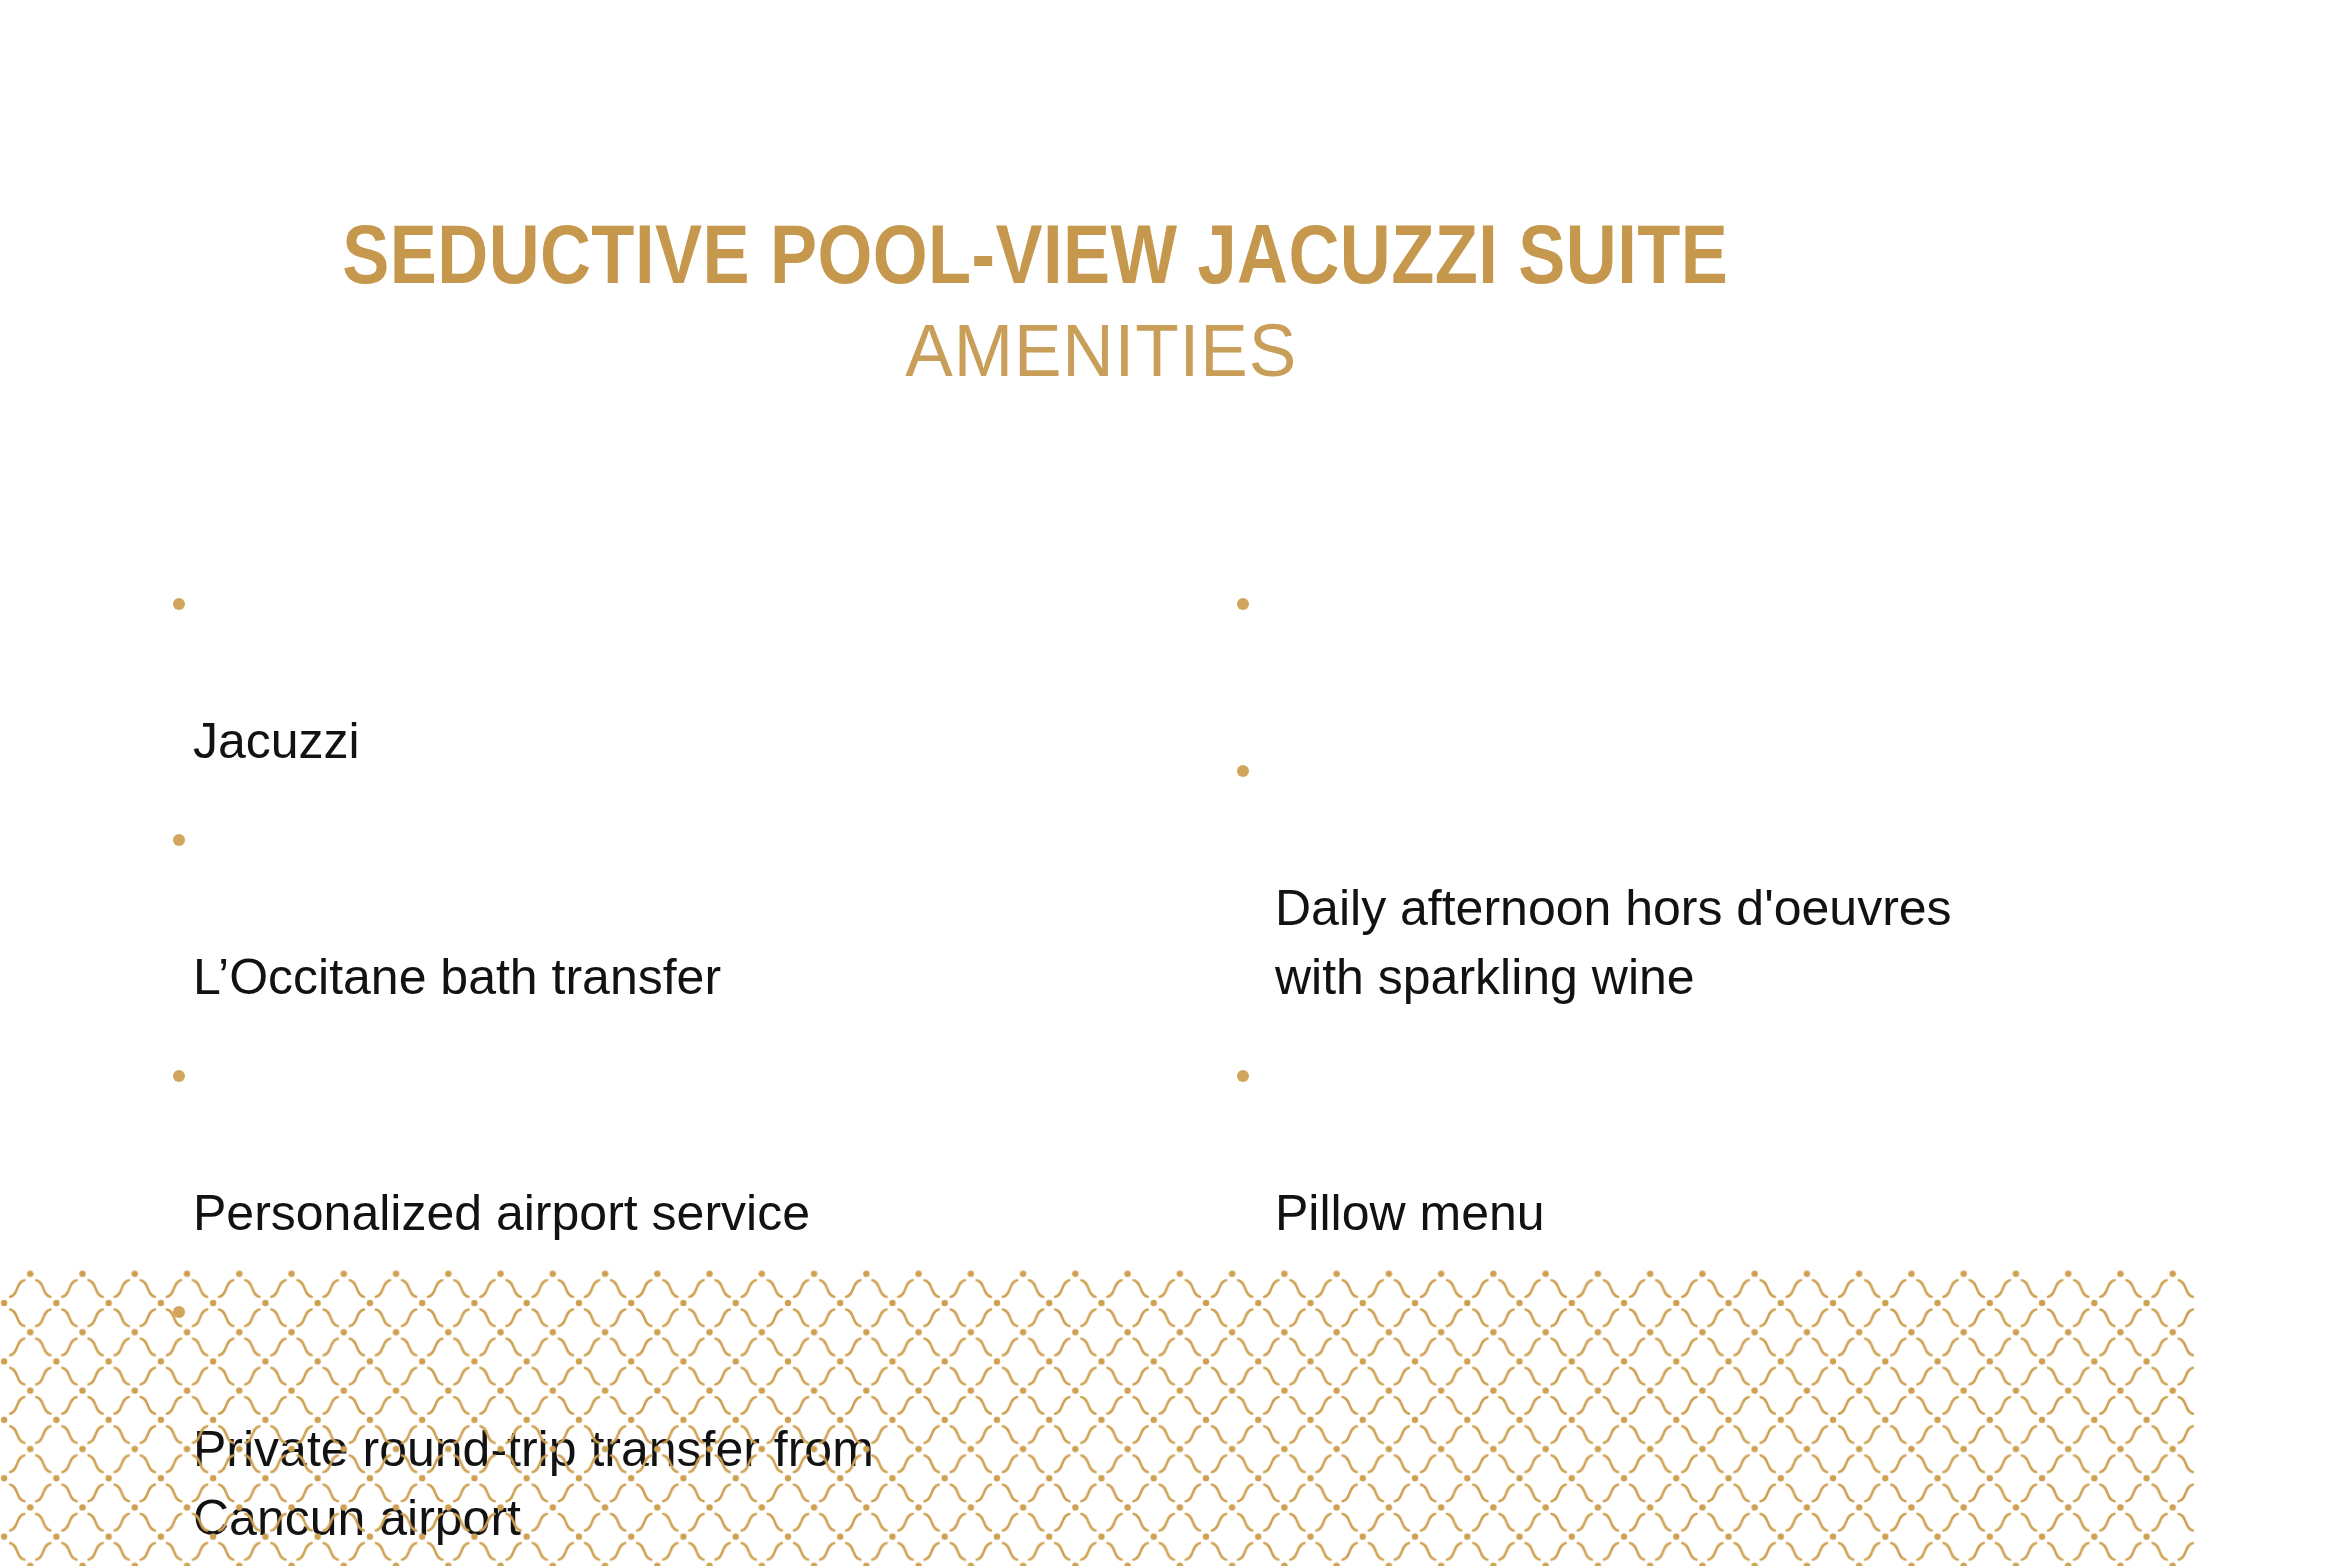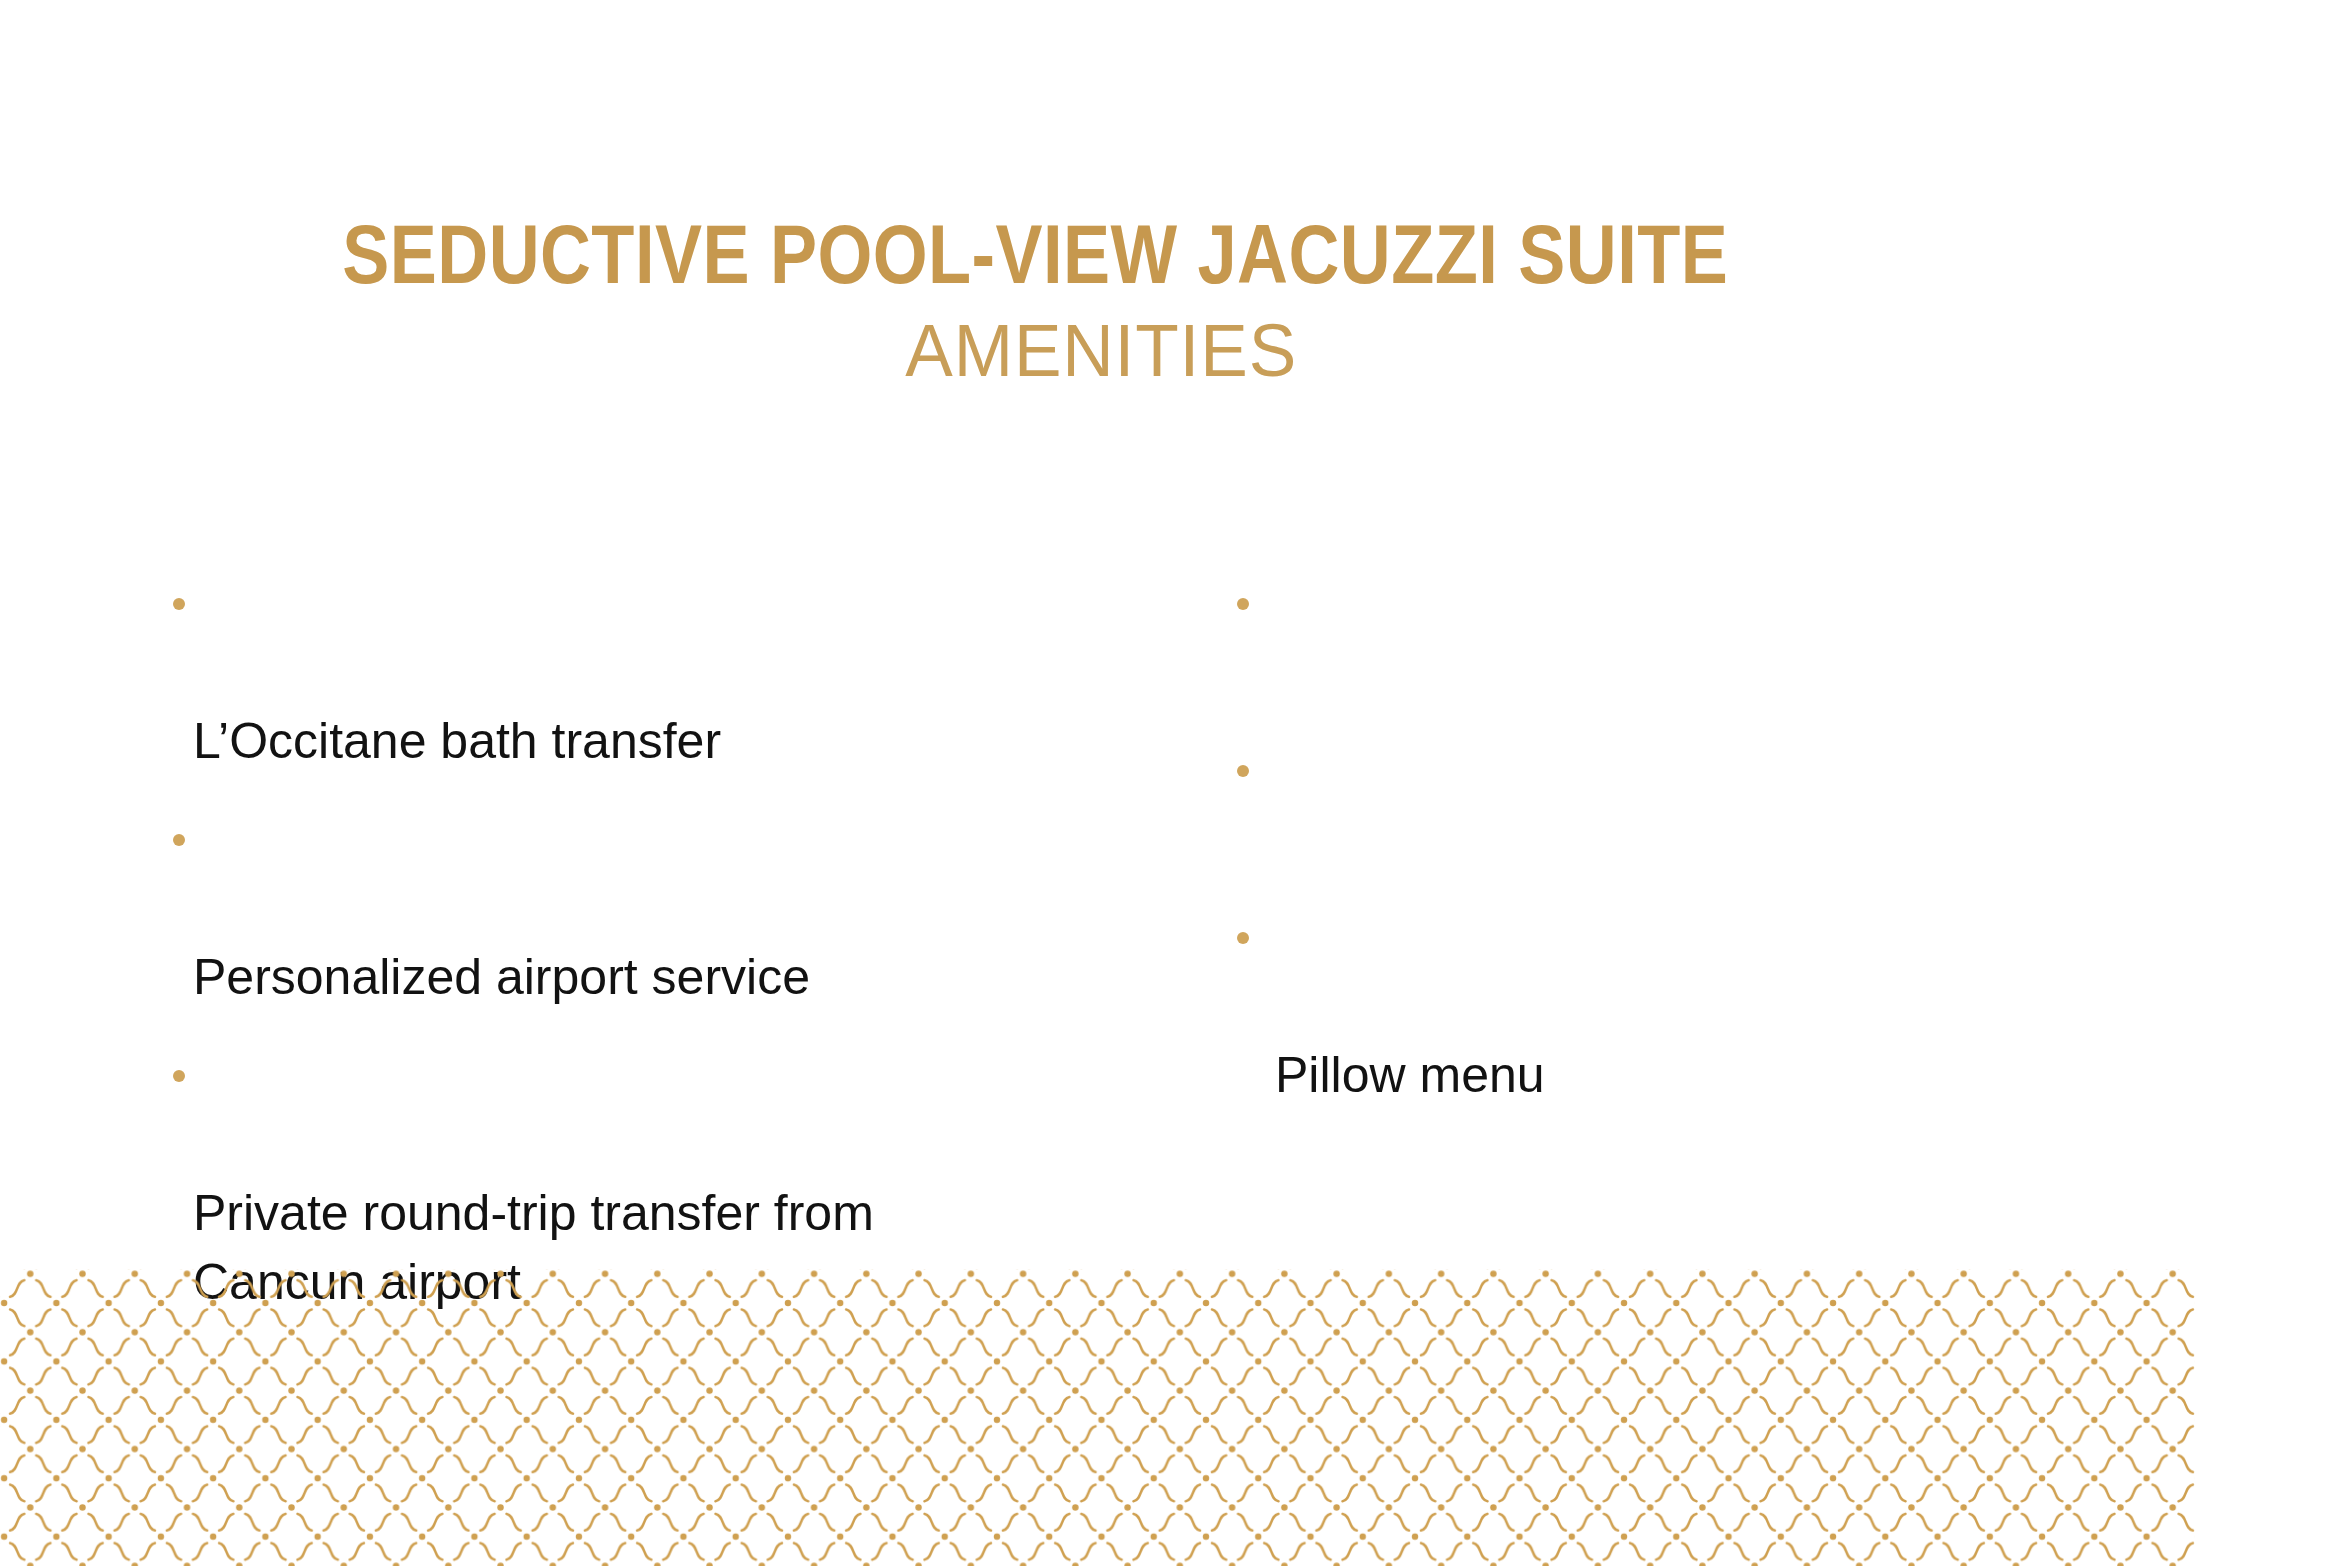--- a/index.html
+++ b/index.html
@@ -102,39 +102,45 @@
     <span class="scale">SEDUCTIVE POOL-VIEW JACUZZI SUITE</span>
   </div>
 
   <div class="subtitle-line">
     <span class="scale">AMENITIES</span>
   </div>
 
   <ul class="amenity-list left">
     <li>
       <span class="bullet-dot"></span>
+      <span>Jacuzzi</span>
+    </li>
+    <li>
+      <span class="bullet-dot"></span>
       <span>L’Occitane bath transfer</span>
     </li>
     <li>
       <span class="bullet-dot"></span>
       <span>Personalized airport service</span>
     </li>
     <li>
       <span class="bullet-dot"></span>
       <span>Private round-trip transfer from
 Cancun airport</span>
     </li>
   </ul>
 
   <ul class="amenity-list right">
     <li>
       <span class="bullet-dot"></span>
     </li>
     <li>
       <span class="bullet-dot"></span>
+      <span>Daily afternoon hors d'oeuvres
+with sparkling wine</span>
     </li>
     <li>
       <span class="bullet-dot"></span>
       <span>Pillow menu</span>
     </li>
   </ul>
 
   <div class="lattice-band">
     <svg width="2351" height="298" viewBox="0 0 2560 324" xmlns="http://www.w3.org/2000/svg">
       <defs>

